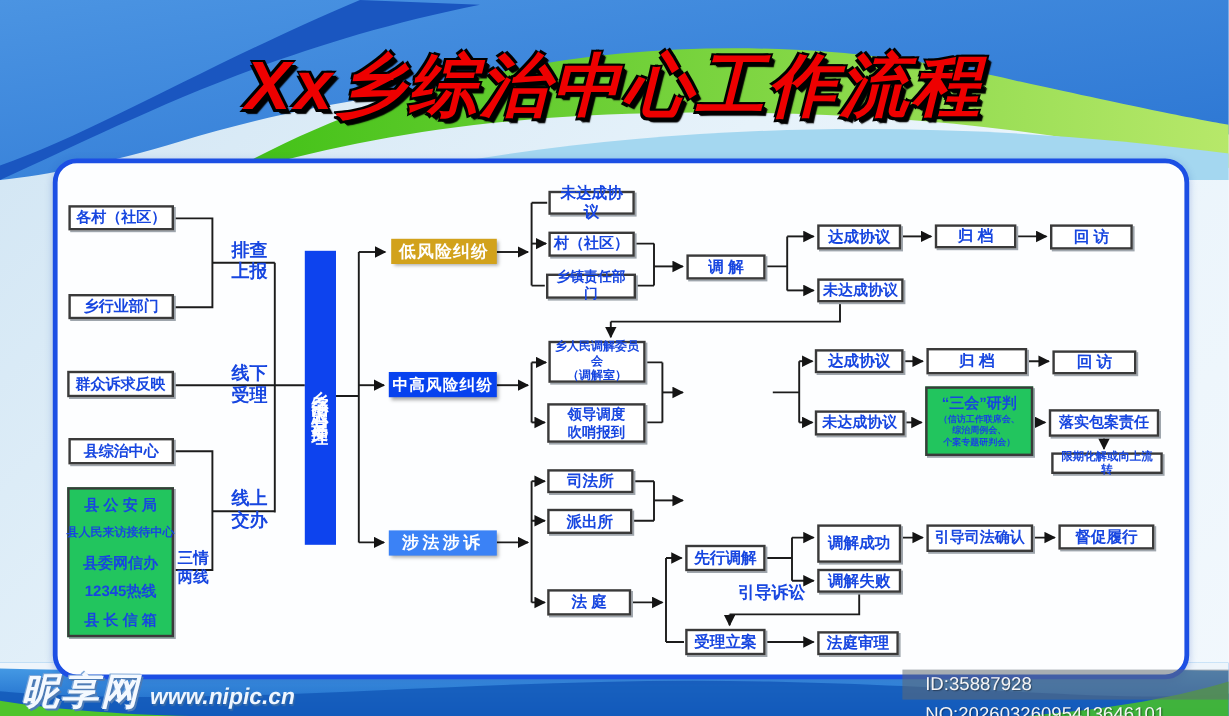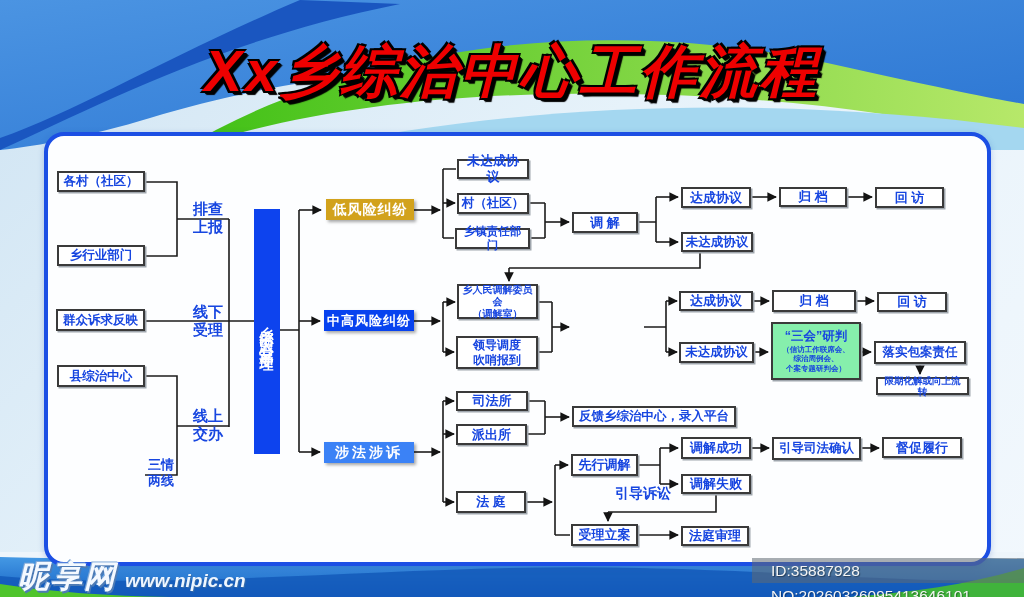--- a/index.html
+++ b/index.html
@@ -41,21 +41,21 @@
   .cat-mid{background:#0742ef;}
   .cat-law{background:#3b82f6;letter-spacing:3px;}
   #center-bar{
     position:absolute;left:254px;top:209px;width:26px;height:245px;
     background:#0d43ee;color:#fff;font-weight:bold;font-size:14px;
     display:flex;align-items:center;justify-content:center;
     writing-mode:vertical-rl;text-orientation:upright;letter-spacing:4px;
     word-break:break-all;text-align:center;
   }
   .multi-box{position:absolute;display:flex;flex-direction:column;align-items:center;justify-content:center;
-    background:#86efac;border:2px solid #3a3a3a;box-shadow:1.5px 1.5px 0 #9fa6ad;
+    background:#22c55e;border:2px solid #3a3a3a;box-shadow:1.5px 1.5px 0 #9fa6ad;
     color:#1746e0;font-weight:bold;text-align:center;box-sizing:border-box;}
   .ch-line{font-size:12.5px;line-height:24px;white-space:nowrap;}
   .ch-line.small{font-size:10px;}
   .tm-title{font-size:12.5px;line-height:1.3;}
   .tm-sub{font-size:7.5px;line-height:1.3;white-space:pre-line;}
   
   #footer-waves{position:absolute;left:0;bottom:0;z-index:2;}
   #watermark{position:absolute;left:18px;top:556px;z-index:5;display:flex;align-items:baseline;gap:8px;}
   #wm-logo{
     font-size:31px;font-weight:900;font-style:italic;color:#f4f9ff;
@@ -150,20 +150,27 @@
         <path d="M861,448 H879"></path>
       <path d="M608,512 V521"></path>
         <path d="M638,535 H678"></path>
     </g>
   </svg>
 
   <div class="node" style="left:57px;top:171px;width:88px;height:21px;font-size:12.5px">各村（社区）</div>
   <div class="node" style="left:57px;top:245px;width:88px;height:21px;font-size:12.5px">乡行业部门</div>
   <div class="node" style="left:56px;top:309px;width:89px;height:22px;font-size:12.5px">群众诉求反映</div>
   <div class="node" style="left:57px;top:365px;width:88px;height:22px;font-size:12.5px">县综治中心</div>
+  <div class="multi-box" style="left:56px;top:406px;width:89px;height:125px">
+    <span class="ch-line">县 公 安 局</span>
+    <span class="ch-line small">县人民来访接待中心</span>
+    <span class="ch-line">县委网信办</span>
+    <span class="ch-line">12345热线</span>
+    <span class="ch-line">县 长 信 箱</span>
+  </div>
 
   <div class="lab" style="left:186px;top:200px;width:44px">排查
 上报</div>
   <div class="lab" style="left:186px;top:303px;width:44px">线下
 受理</div>
   <div class="lab" style="left:186px;top:407px;width:44px">线上
 交办</div>
   <div class="lab" style="left:143px;top:457px;width:36px;font-size:13px">三情
 两线</div>
   <div class="lab" style="left:607px;top:485px;width:72px;font-size:14px">引导诉讼</div>
@@ -196,23 +203,22 @@
     <span class="tm-sub">（信访工作联席会、
 综治周例会、
 个案专题研判会）</span>
   </div>
   <div class="node" style="left:874px;top:341px;width:92px;height:23px;font-size:12.5px">落实包案责任</div>
   <div class="node" style="left:876px;top:377px;width:93px;height:18px;font-size:9.5px">限期化解或向上流转</div>
 
   <div class="node" style="left:456px;top:391px;width:72px;height:20px">司法所</div>
   <div class="node" style="left:456px;top:424px;width:71px;height:21px">派出所</div>
   <div class="node" style="left:456px;top:491px;width:70px;height:22px">法  庭</div>
-  <div class="node" style="left:572px;top:406px;width:164px;height:21px;font-size:12.5px">反馈乡综治中心，录入平台</div>
   <div class="node" style="left:571px;top:454px;width:67px;height:22px">先行调解</div>
-  <div class="node" style="left:681px;top:437px;width:70px;height:22px">调解成功</div>
+  <div class="node" style="left:681px;top:437px;width:70px;height:32px">调解成功</div>
   <div class="node" style="left:681px;top:474px;width:70px;height:20px">调解失败</div>
   <div class="node" style="left:772px;top:437px;width:89px;height:23px;font-size:12.5px">引导司法确认</div>
   <div class="node" style="left:882px;top:437px;width:80px;height:21px">督促履行</div>
   <div class="node" style="left:571px;top:524px;width:67px;height:22px">受理立案</div>
   <div class="node" style="left:681px;top:526px;width:68px;height:20px">法庭审理</div>
 </div>
 
 <svg id="footer-waves" width="1024" height="45" viewBox="0 0 1024 45">
   <defs>
     <linearGradient id="gF" x1="0" y1="0" x2="0" y2="1">

